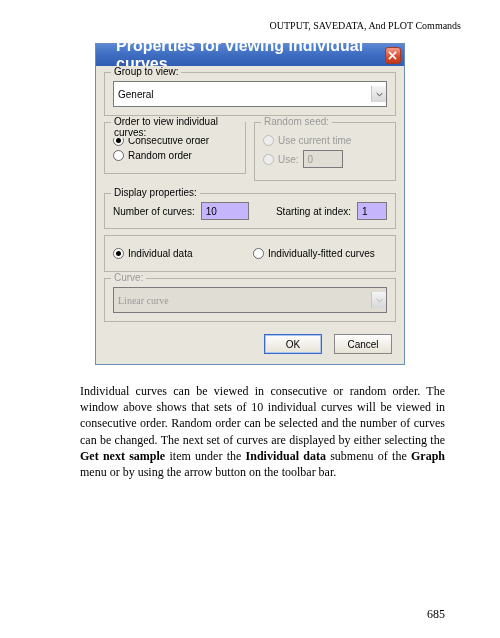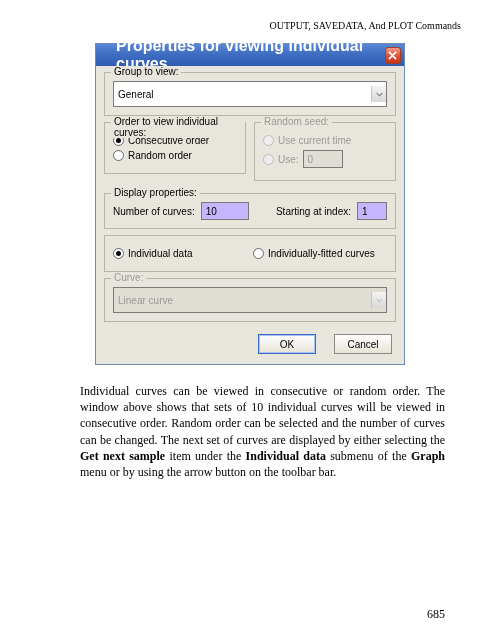--- a/index.html
+++ b/index.html
@@ -83,21 +83,21 @@
     height: 26px;
     border: 1px solid #7a7a7a;
     background: #fff;
     display: flex;
     align-items: center;
     justify-content: space-between;
     padding: 0 0 0 4px;
     font-size: 10px;
     text-align: right;
   }
-  .select.disabled { background: #e0ded4; color: #999; }
+  .select.disabled { background: #e0ded4; color: #999; font-family: Liberation Serif, serif; }
   .select .arrow {
     width: 15px;
     height: 16px;
     border-left: 1px solid #c5c5c5;
     background: linear-gradient(#f4f4f4,#d8d8d8);
     display: flex;
     align-items: center;
     justify-content: center;
   }
   .select .arrow svg { width: 7px; height: 5px; }
@@ -134,21 +134,21 @@
     background: #c4b5fd;
     padding: 0 4px;
     font-size: 10px;
     display: flex;
     align-items: center;
   }
   .text-input.disabled { background: #e0ded4; color: #999; }
   .button-row {
     display: flex;
     justify-content: flex-end;
-    gap: 18px;
+    gap: 12px;
     padding: 6px 4px 2px 0;
   }
   .win-button {
     min-width: 58px;
     height: 20px;
     border: 1px solid #888;
     background: linear-gradient(#fefefe,#e6e3d6);
     font-size: 10px;
     display: flex;
     align-items: center;

